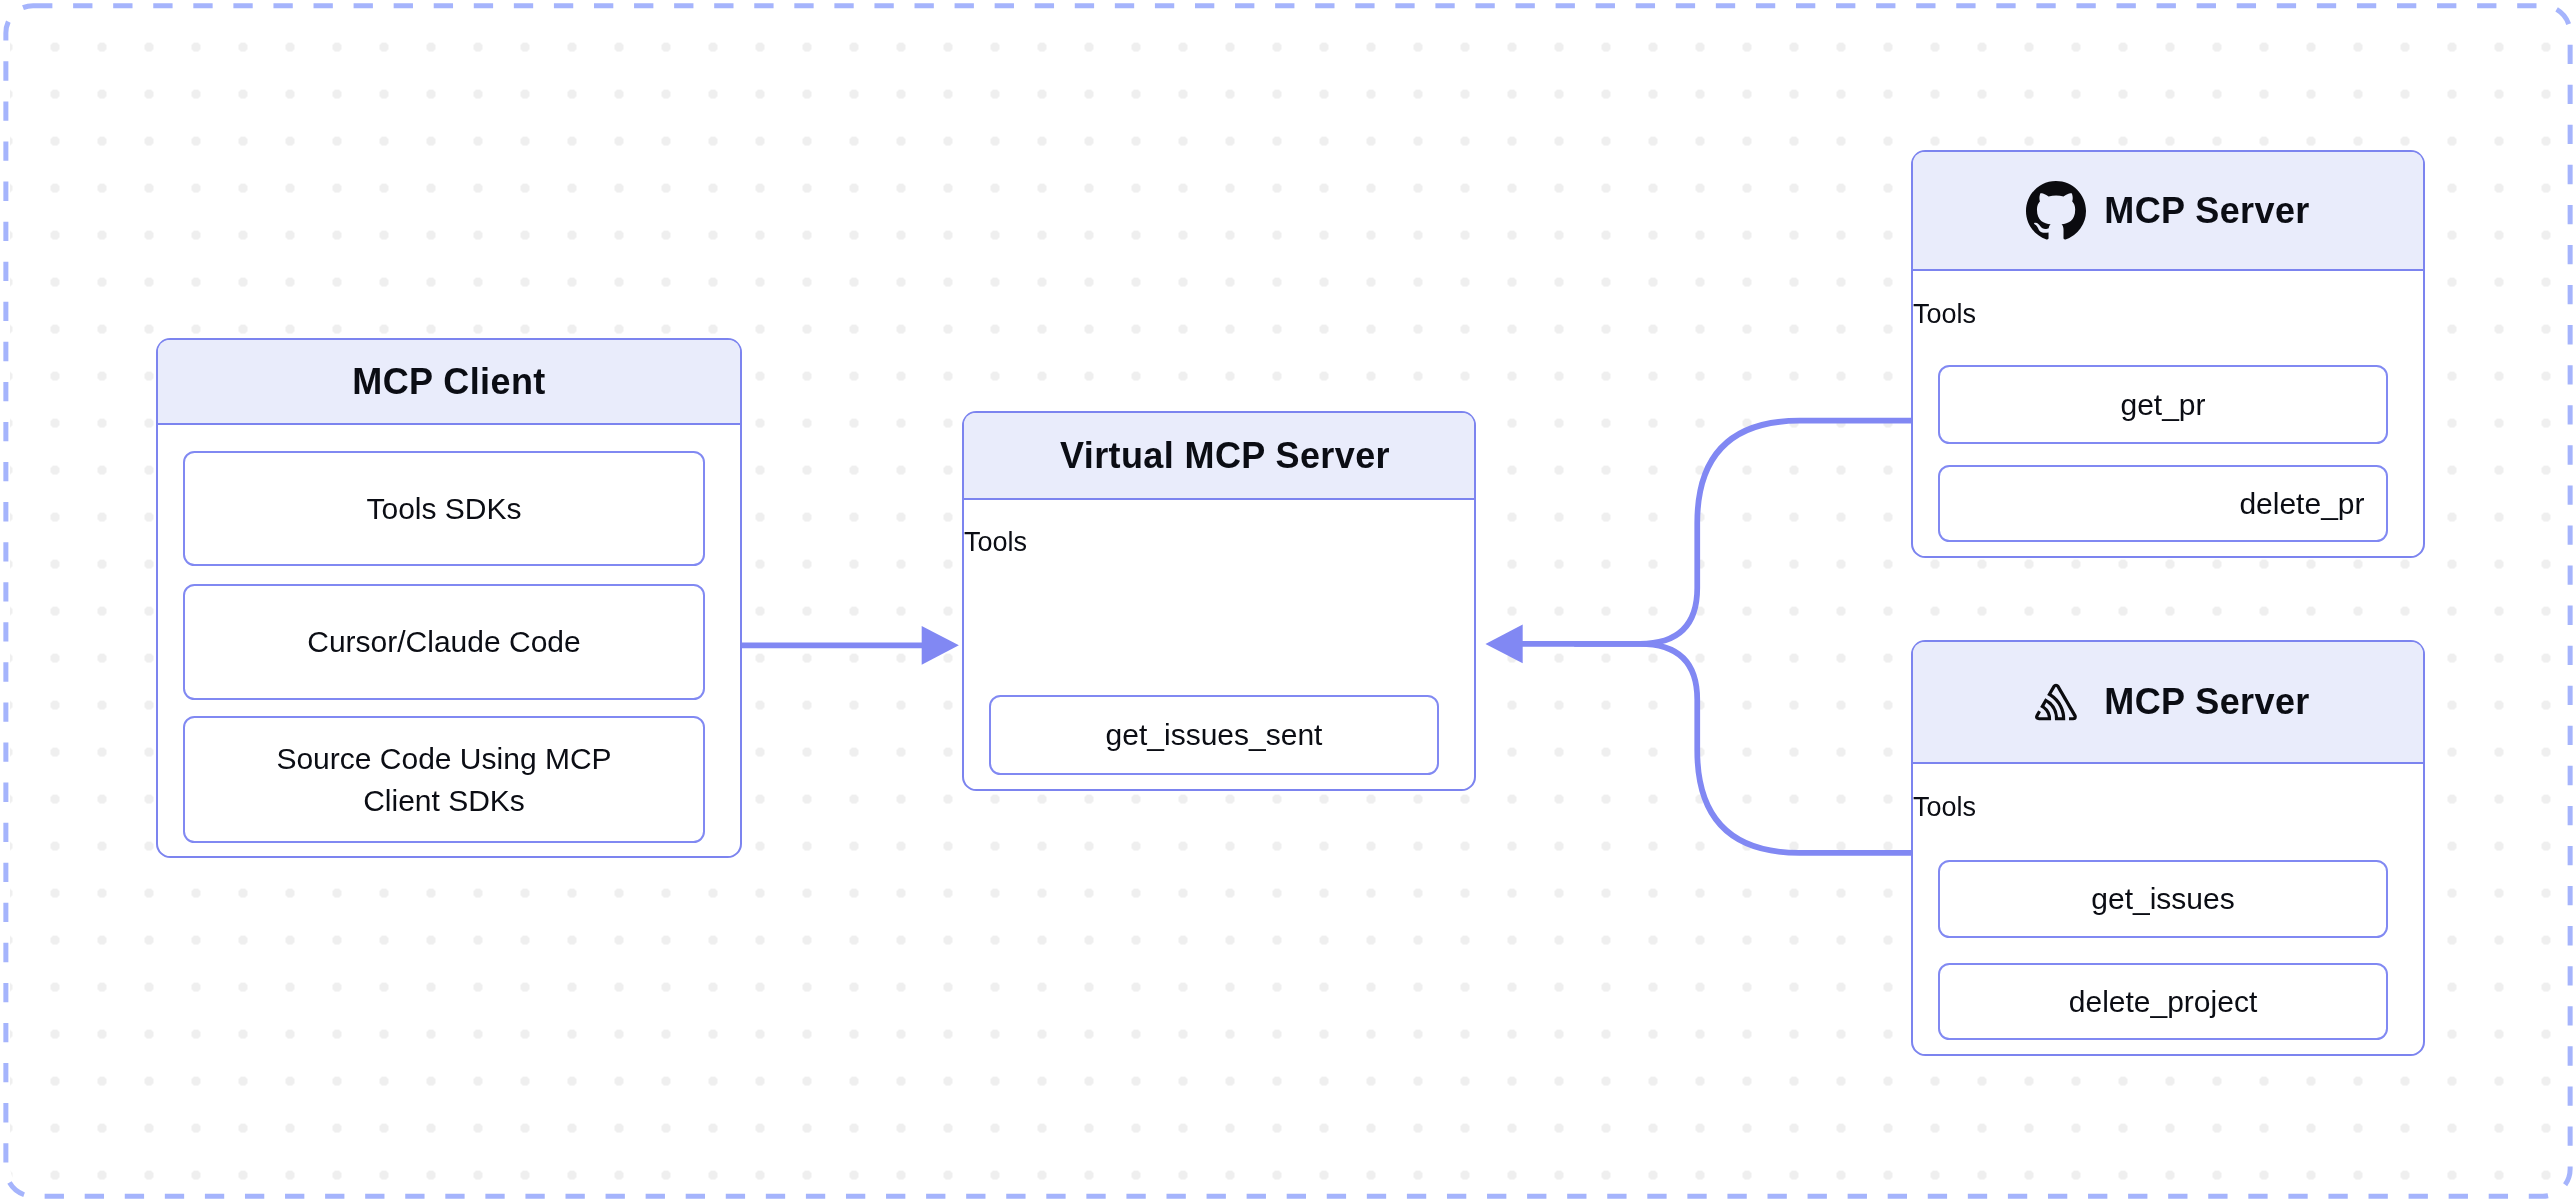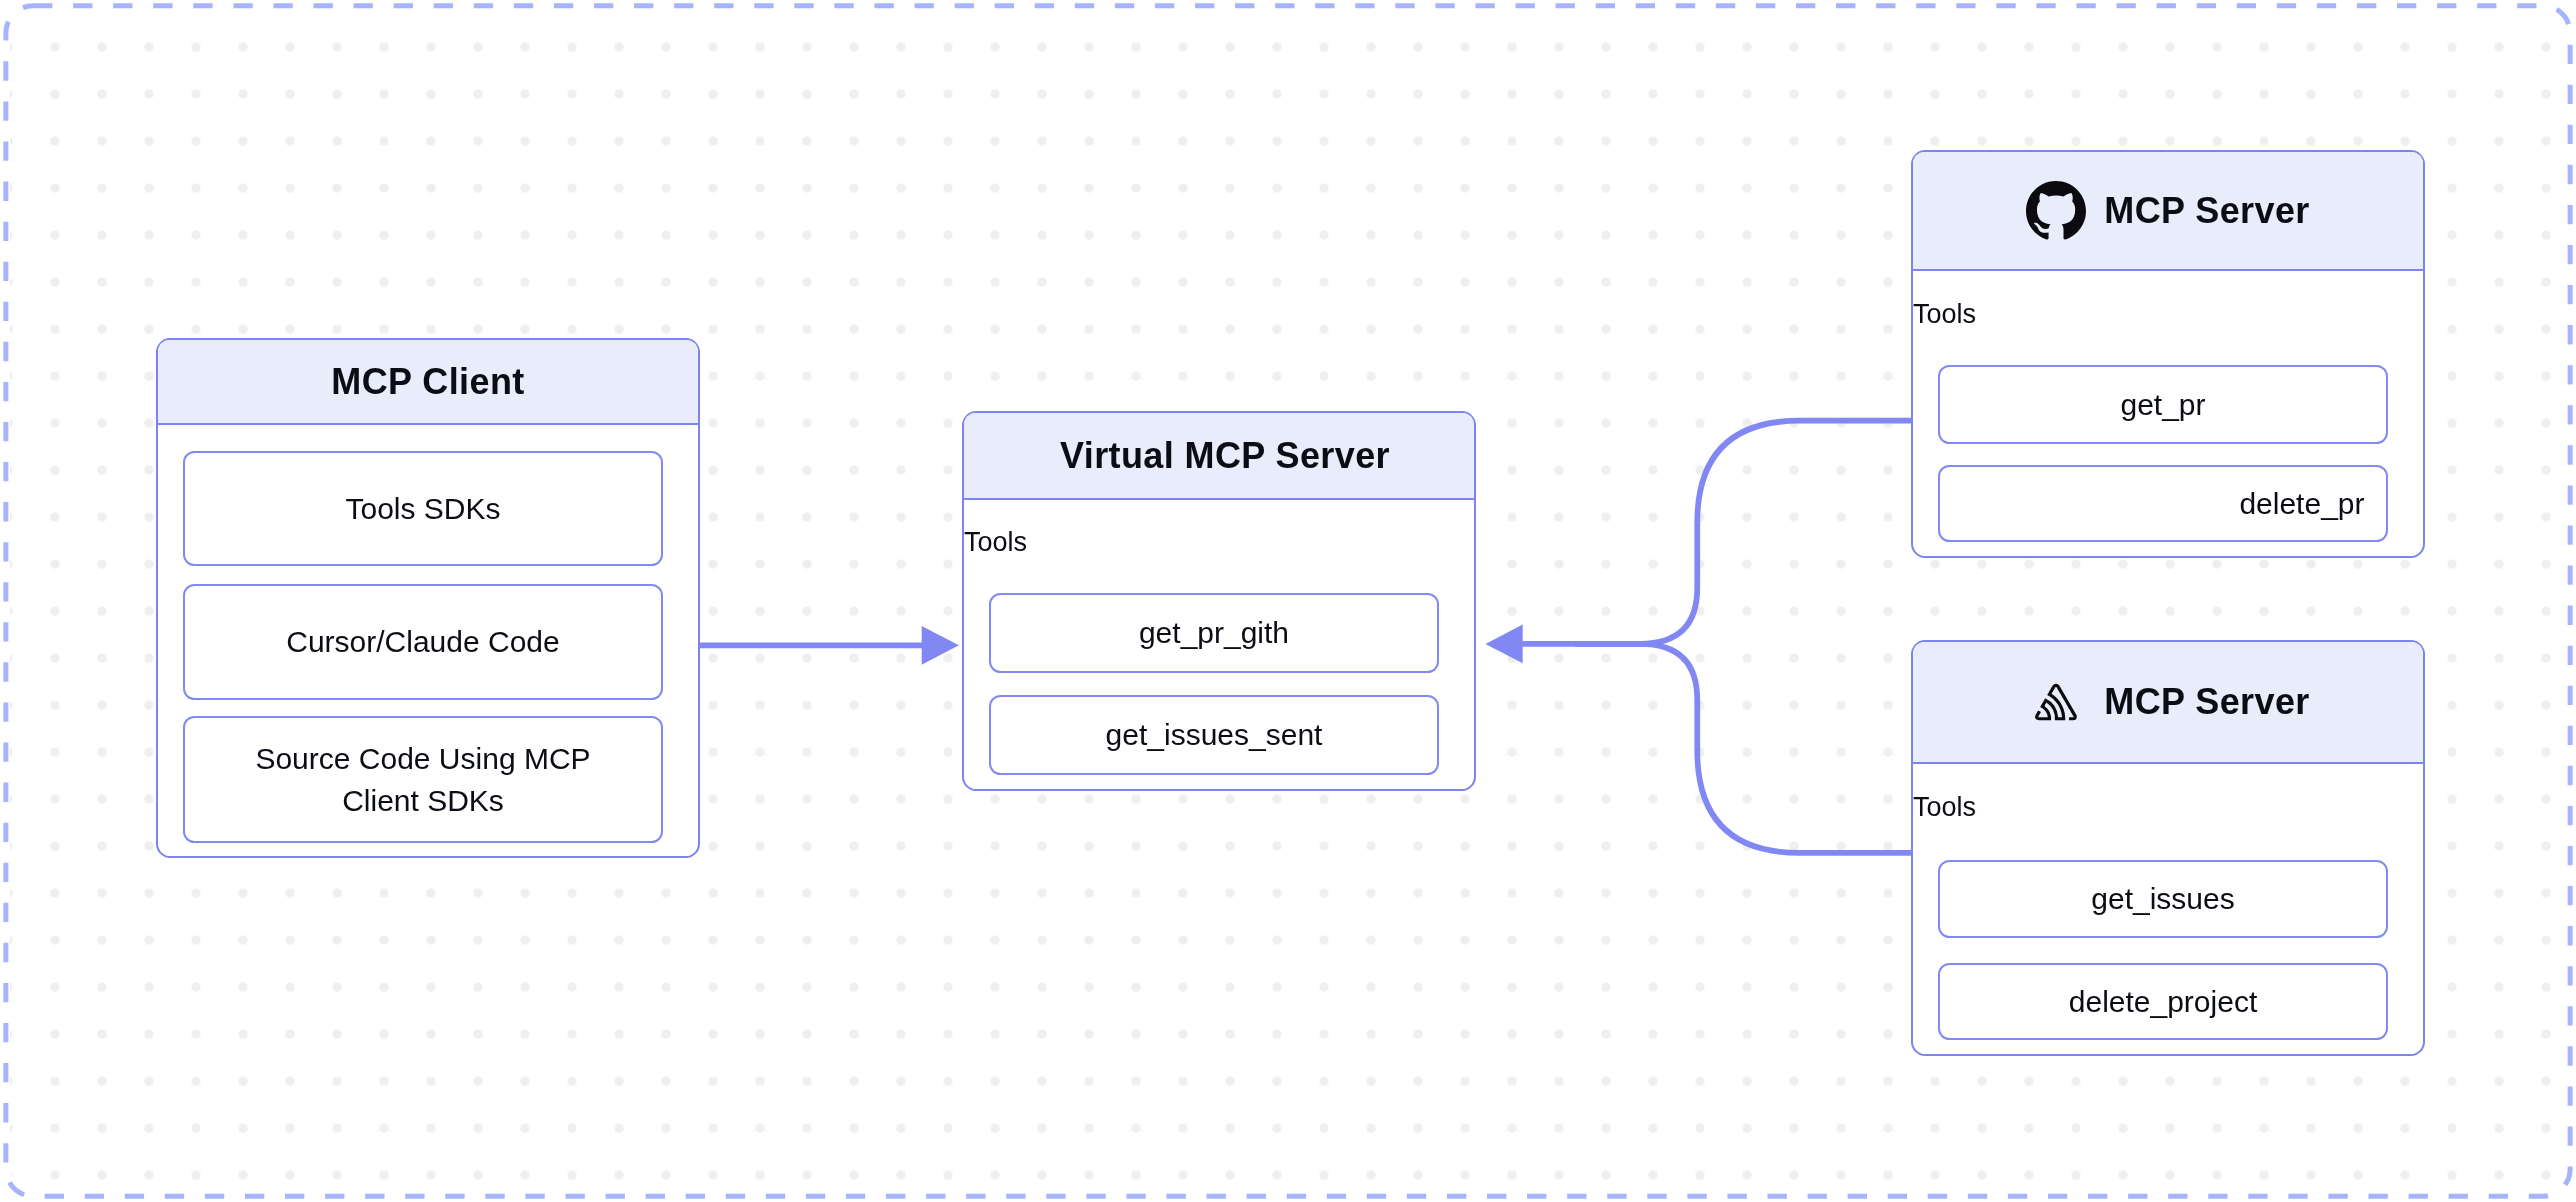--- a/index.html
+++ b/index.html
@@ -42,43 +42,40 @@
       <polygon points="1340,902 1288,875 1288,929" stroke="none"></polygon>
     </g>
 
     <g stroke="#8188F3" fill="none" stroke-width="8" stroke-linejoin="round">
       <path d="M 2671 588 L 2515 588 Q 2372 588 2372 731 L 2372 822 Q 2372 900 2292 900 L 2126 900"></path>
       <path d="M 2671 1192 L 2515 1192 Q 2372 1192 2372 1049 L 2372 978 Q 2372 900 2292 900 L 2200 900"></path>
       <polygon points="2076,900 2128,873 2128,927" fill="#8188F3" stroke="none"></polygon>
     </g>
   </svg>
 
-  <div class="box" style="left:156px;top:338px;width:544px;height:520px;">
+  <div class="box" style="left:156px;top:338px;width:586px;height:520px;">
     <div class="box-header" style="height:83px;">
       <span>MCP Client</span>
     </div>
     <div class="pill" style="top:111px;height:115px;">
       <span>Tools SDKs</span>
     </div>
     <div class="pill" style="top:244px;height:116px;">
       <span>Cursor/Claude Code</span>
     </div>
     <div class="pill" style="top:376px;height:127px;">
       <span style="max-width:401px;">Source Code Using MCP Client SDKs</span>
     </div>
   </div>
 
   <div class="box" style="left:962px;top:411px;width:514px;height:380px;">
     <div class="box-header" style="height:85px;padding-left:12px;">
       <span>Virtual MCP Server</span>
     </div>
     <div class="tools-label" style="top:114px;">Tools</div>
-    <div class="pill" style="top:180px;height:80px;">
-      <span>get_pr_gith</span>
-    </div>
     <div class="pill" style="top:282px;height:80px;">
       <span>get_issues_sent</span>
     </div>
   </div>
 
   <div class="box" style="left:1911px;top:150px;width:514px;height:408px;">
     <div class="box-header" style="height:117px;">
       <svg class="hicon" viewBox="0 0 16 16" fill="#0b0b0f" xmlns="http://www.w3.org/2000/svg">
         <path d="M8 0C3.58 0 0 3.58 0 8c0 3.54 2.29 6.53 5.47 7.59.4.07.55-.17.55-.38 0-.19-.01-.82-.01-1.49-2.01.37-2.53-.49-2.69-.94-.09-.23-.48-.94-.82-1.13-.28-.15-.68-.52-.01-.53.63-.01 1.08.58 1.23.82.72 1.21 1.87.87 2.33.66.07-.52.28-.87.51-1.07-1.78-.2-3.64-.89-3.64-3.95 0-.87.31-1.59.82-2.15-.08-.2-.36-1.02.08-2.12 0 0 .67-.21 2.2.82.64-.18 1.32-.27 2-.27s1.36.09 2 .27c1.53-1.04 2.2-.82 2.2-.82.44 1.1.16 1.92.08 2.12.51.56.82 1.27.82 2.15 0 3.07-1.87 3.75-3.65 3.95.29.25.54.73.54 1.48 0 1.07-.01 1.93-.01 2.2 0 .21.15.46.55.38A8.01 8.01 0 0 0 16 8c0-4.42-3.58-8-8-8Z"></path>
       </svg>

